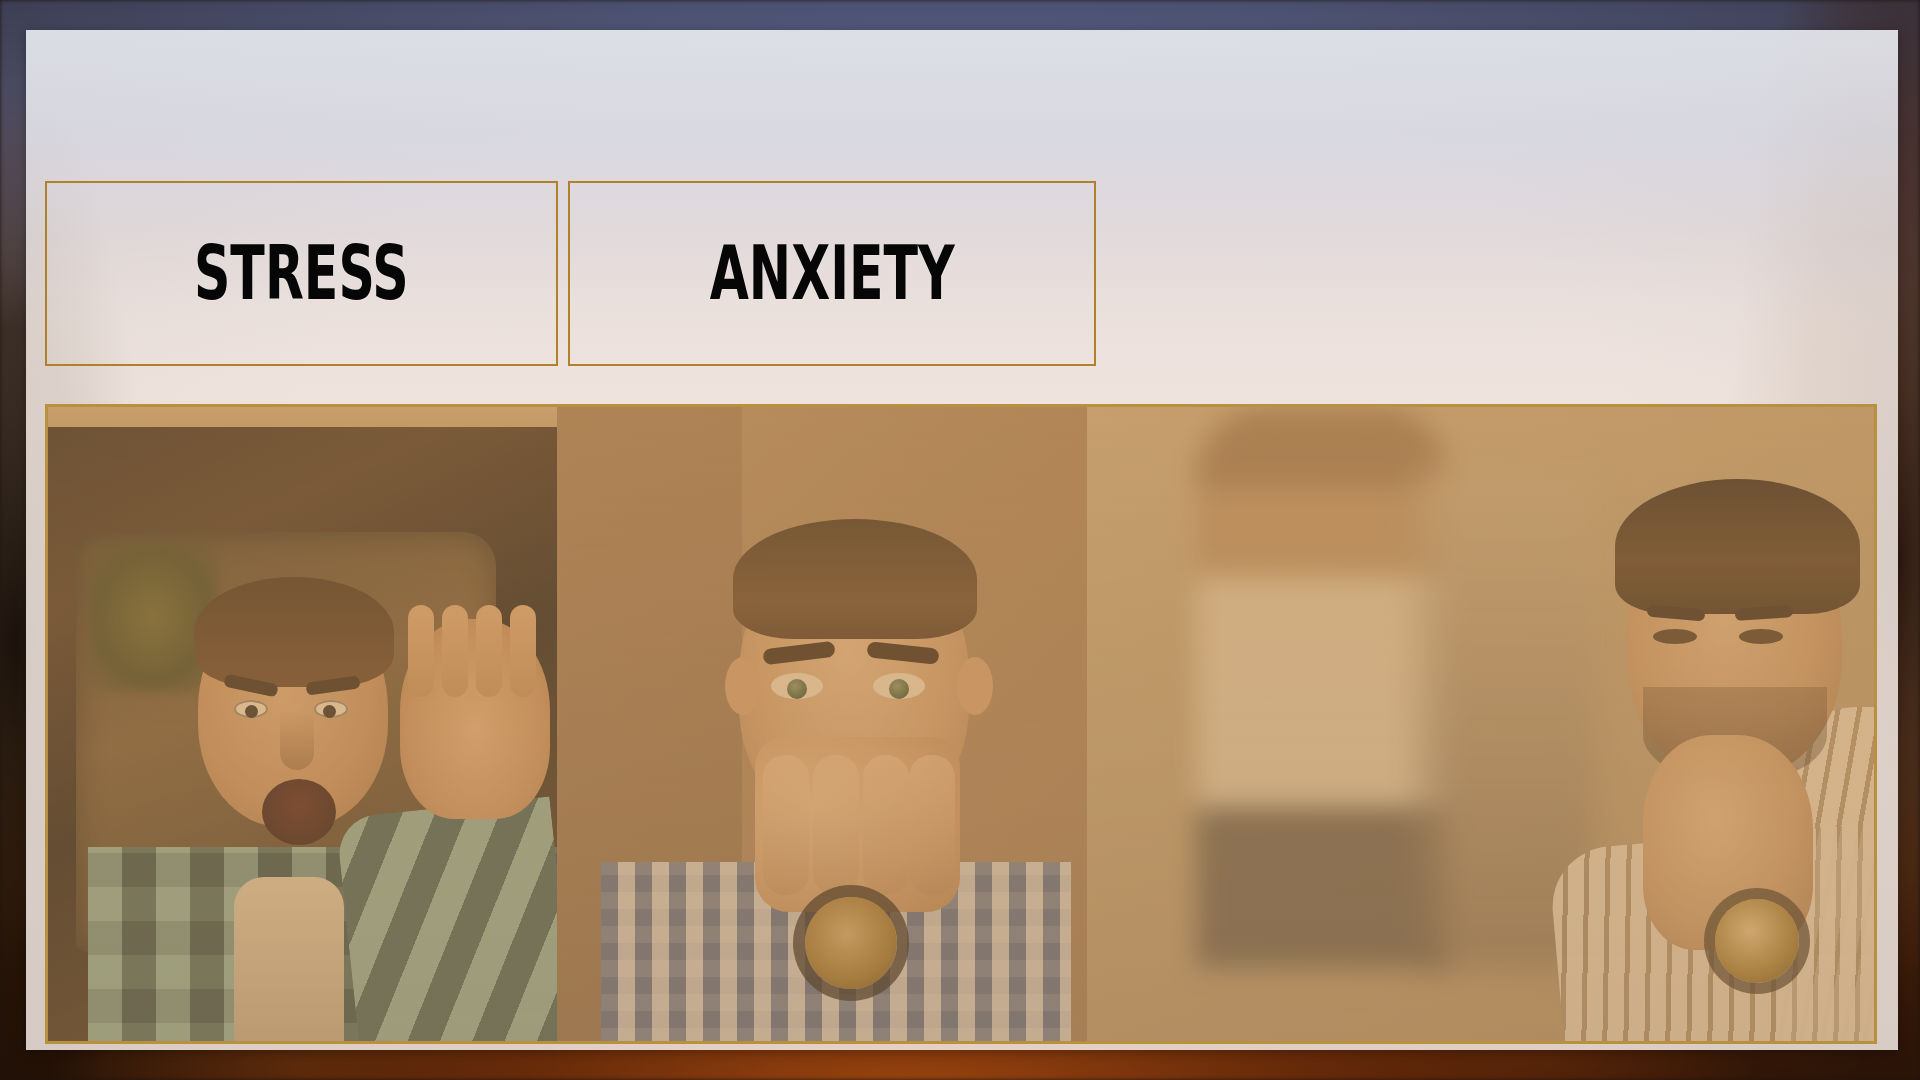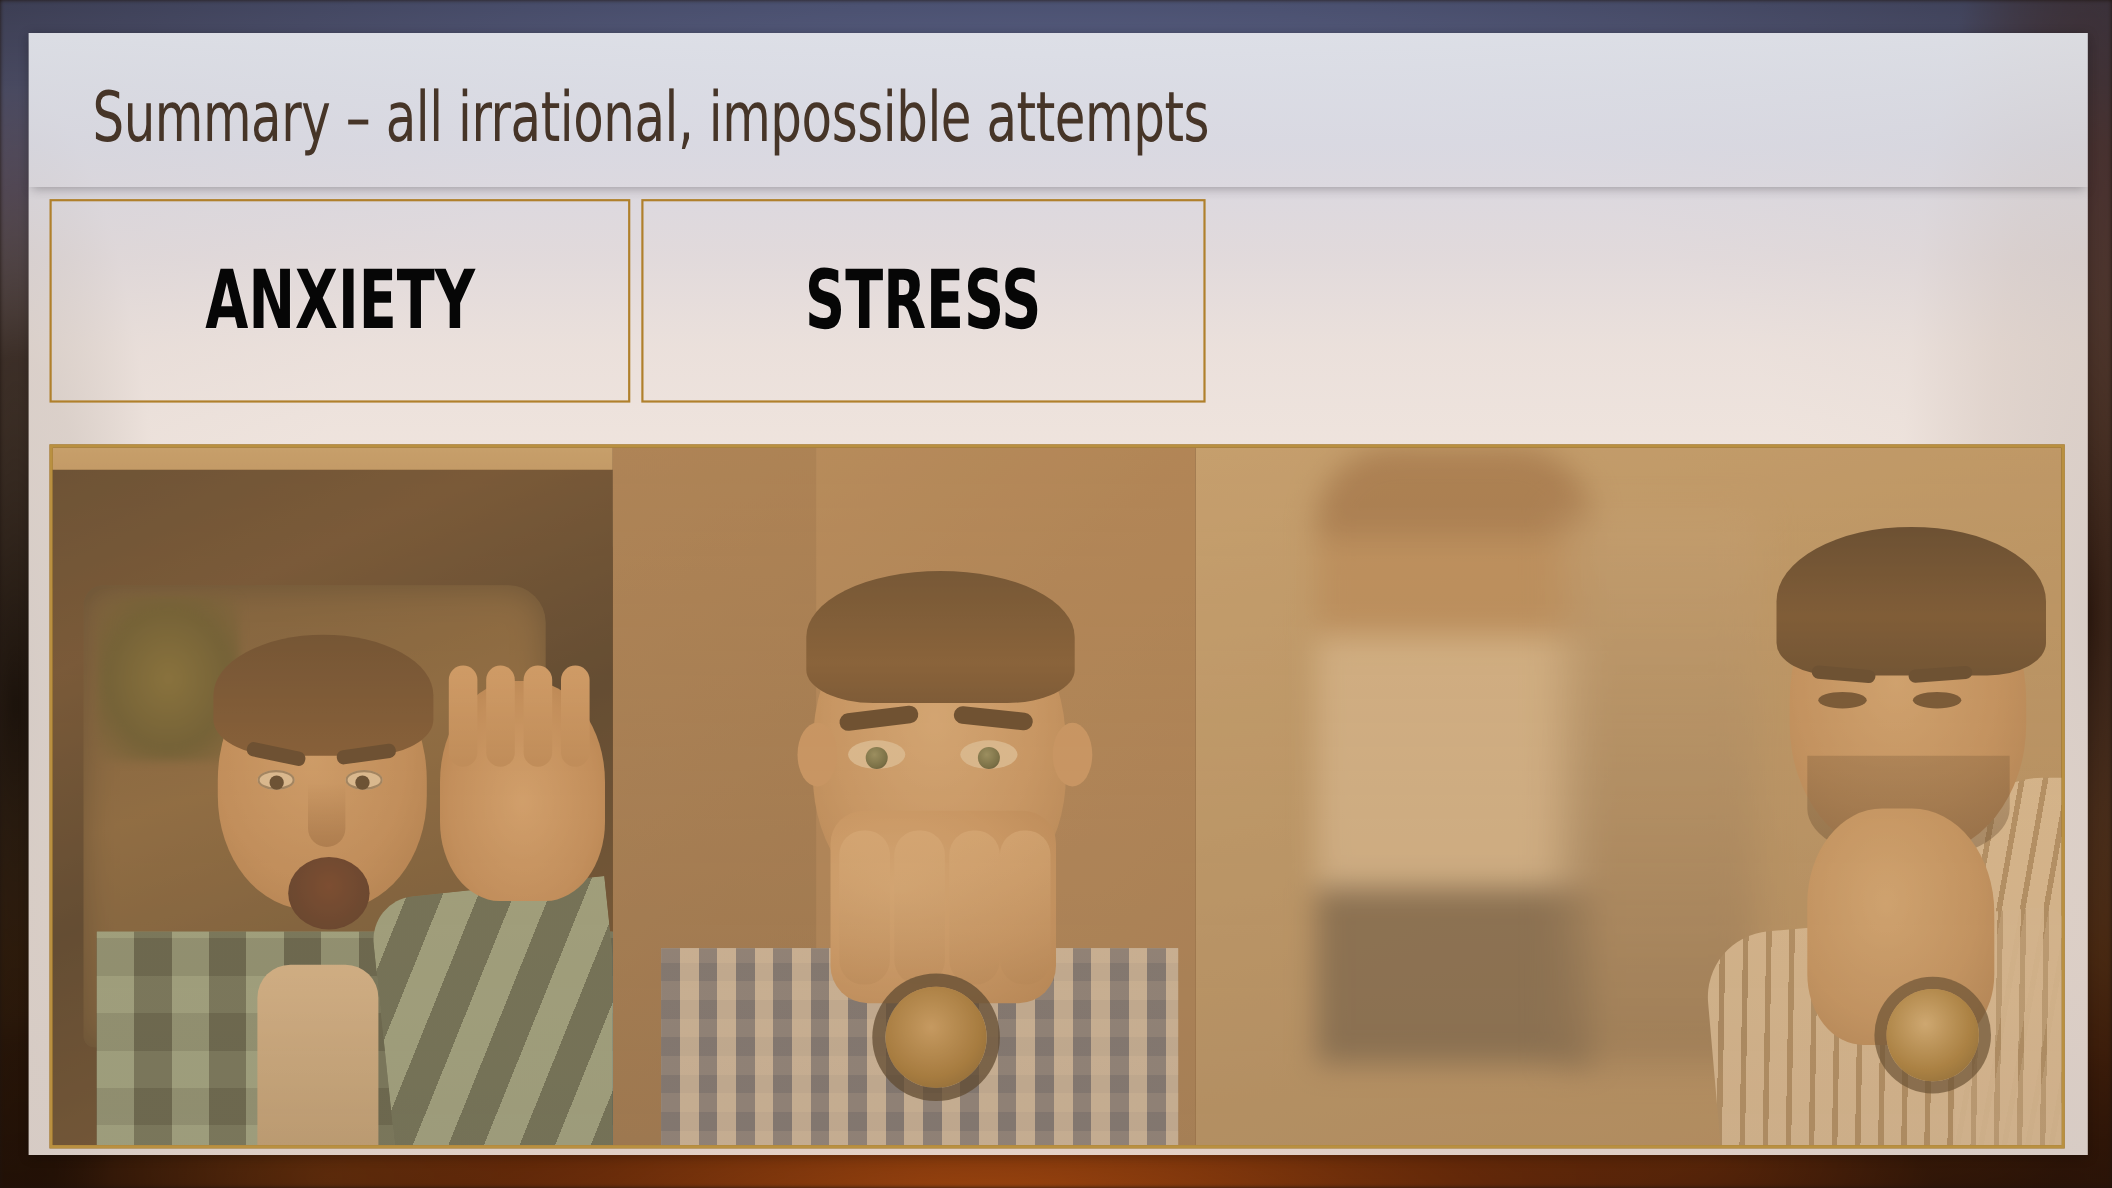--- a/index.html
+++ b/index.html
@@ -444,32 +444,29 @@
 </head>
 <body>
 
 <div id="slide">
 
   <div class="bg-photo"></div>
   <div class="bg-vignette"></div>
 
   <div class="panel"></div>
 
-  <div class="title-band">
-    <div class="title-text">Summary – all irrational, impossible attempts</div>
-  </div>
 
   <div class="boxes">
+
+    <div class="cat-box b1">
+      <div class="cat-label">STRESS</div>
+    </div>
 
     <div class="cat-box b2">
       <div class="cat-label">ANXIETY</div>
-    </div>
-
-    <div class="cat-box b1">
-      <div class="cat-label">STRESS</div>
     </div>
 
 
   </div>
 
   <div class="photo-strip">
 
     <div class="photo p1">
       <div class="ph1-art">
         <div class="ph1-sky"></div>

